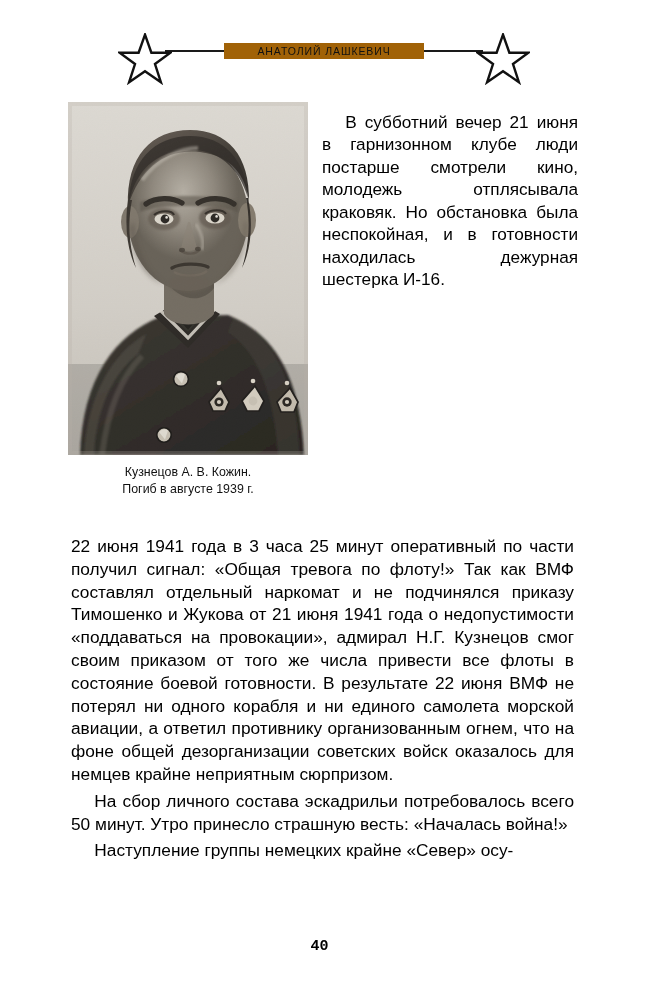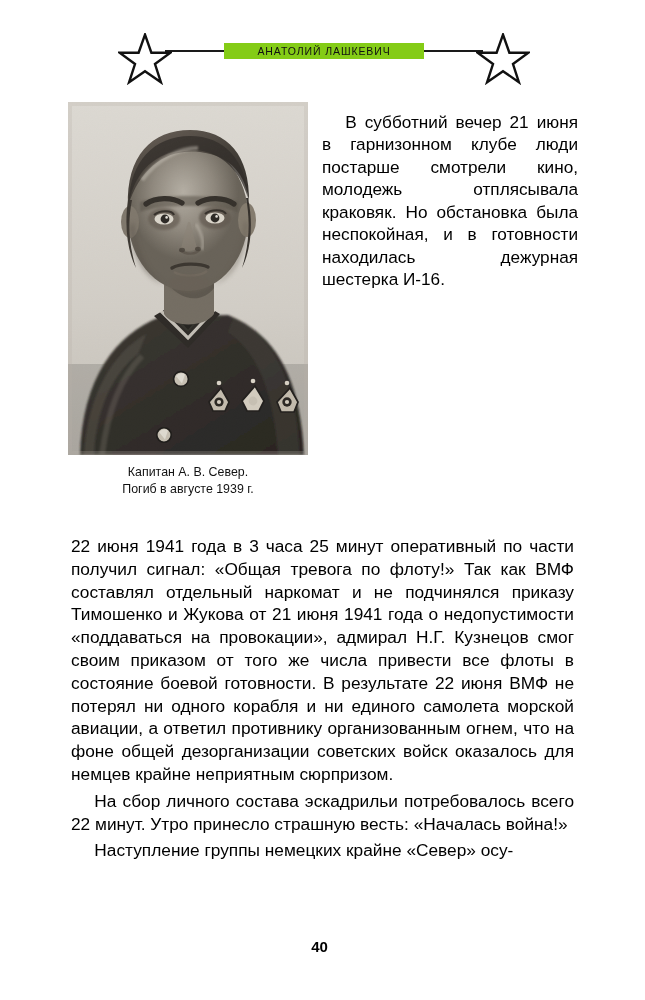--- a/index.html
+++ b/index.html
@@ -46,21 +46,21 @@
   .header-title {
     position: absolute;
     left: 0;
     right: 0;
     top: 10px;
     text-align: center;
     font-size: 10.5px;
     letter-spacing: 0.9px;
     font-weight: 400;
     color: #111;
-    background: #84cc16;
+    background: #a16207;
     padding: 2px 0 2px 0;
     width: 200px;
     margin: 0 auto;
   }
 
   
   .figure {
     position: absolute;
     left: 68px;
     top: 102px;
@@ -117,20 +117,21 @@
   
   .folio {
     position: absolute;
     left: 0;
     right: 6px;
     top: 938px;
     text-align: center;
     font-size: 15px;
     font-weight: bold;
     color: #000;
+    font-family: Liberation Mono, monospace;
   }
 </style>
 </head>
 <body>
 
 <div class="page">
 
   <div class="header">
 
     <div class="header-rule"></div>
@@ -282,30 +283,30 @@
 
         <path d="M34 353 C40 306 54 274 74 254" fill="none" stroke="#7d756a" stroke-width="6" opacity="0.30" filter="url(#soft2)"></path>
 
         <rect x="0" y="0" width="240" height="353" filter="url(#grain)" fill="#9a948a" opacity="0.16"></rect>
 
         <rect x="0" y="0" width="240" height="353" fill="none" stroke="#b6b1a8" stroke-width="8" opacity="0.25"></rect>
       </svg>
     </div>
 
     <figcaption class="figcaption">
-      <div>Капитан А. В. Север.</div>
+      <div>Кузнецов А. В. Кожин.</div>
       <div>Погиб в августе 1939 г.</div>
     </figcaption>
   </figure>
 
   <div class="col-right">
     <p class="indent">В субботний вечер 21 июня в гарнизонном клубе люди постарше смотрели кино, молодежь отплясывала краковяк. Но обстановка была неспокойная, и в готовности находилась дежурная шестерка И-16.</p>
   </div>
 
   <div class="body-full">
     <p>22 июня 1941 года в 3 часа 25 минут оперативный по части получил сигнал: «Общая тревога по флоту!» Так как ВМФ составлял отдельный наркомат и не подчинялся приказу Тимошенко и Жукова от 21 июня 1941 года о недопустимости «поддаваться на провокации», адмирал Н.Г. Кузнецов смог своим приказом от того же числа привести все флоты в состояние боевой готовности. В результате 22 июня ВМФ не потерял ни одного корабля и ни единого самолета морской авиации, а ответил противнику организованным огнем, что на фоне общей дезорганизации советских войск оказалось для немцев крайне неприятным сюрпризом.</p>
-    <p class="indent">На сбор личного состава эскадрильи потребовалось всего 22 минут. Утро принесло страшную весть: «Началась война!»</p>
+    <p class="indent">На сбор личного состава эскадрильи потребовалось всего 50 минут. Утро принесло страшную весть: «Началась война!»</p>
     <p class="indent">Наступление группы немецких крайне «Север» осу-</p>
   </div>
 
   <div class="folio">40</div>
 
 </div>
 
 </body></html>

